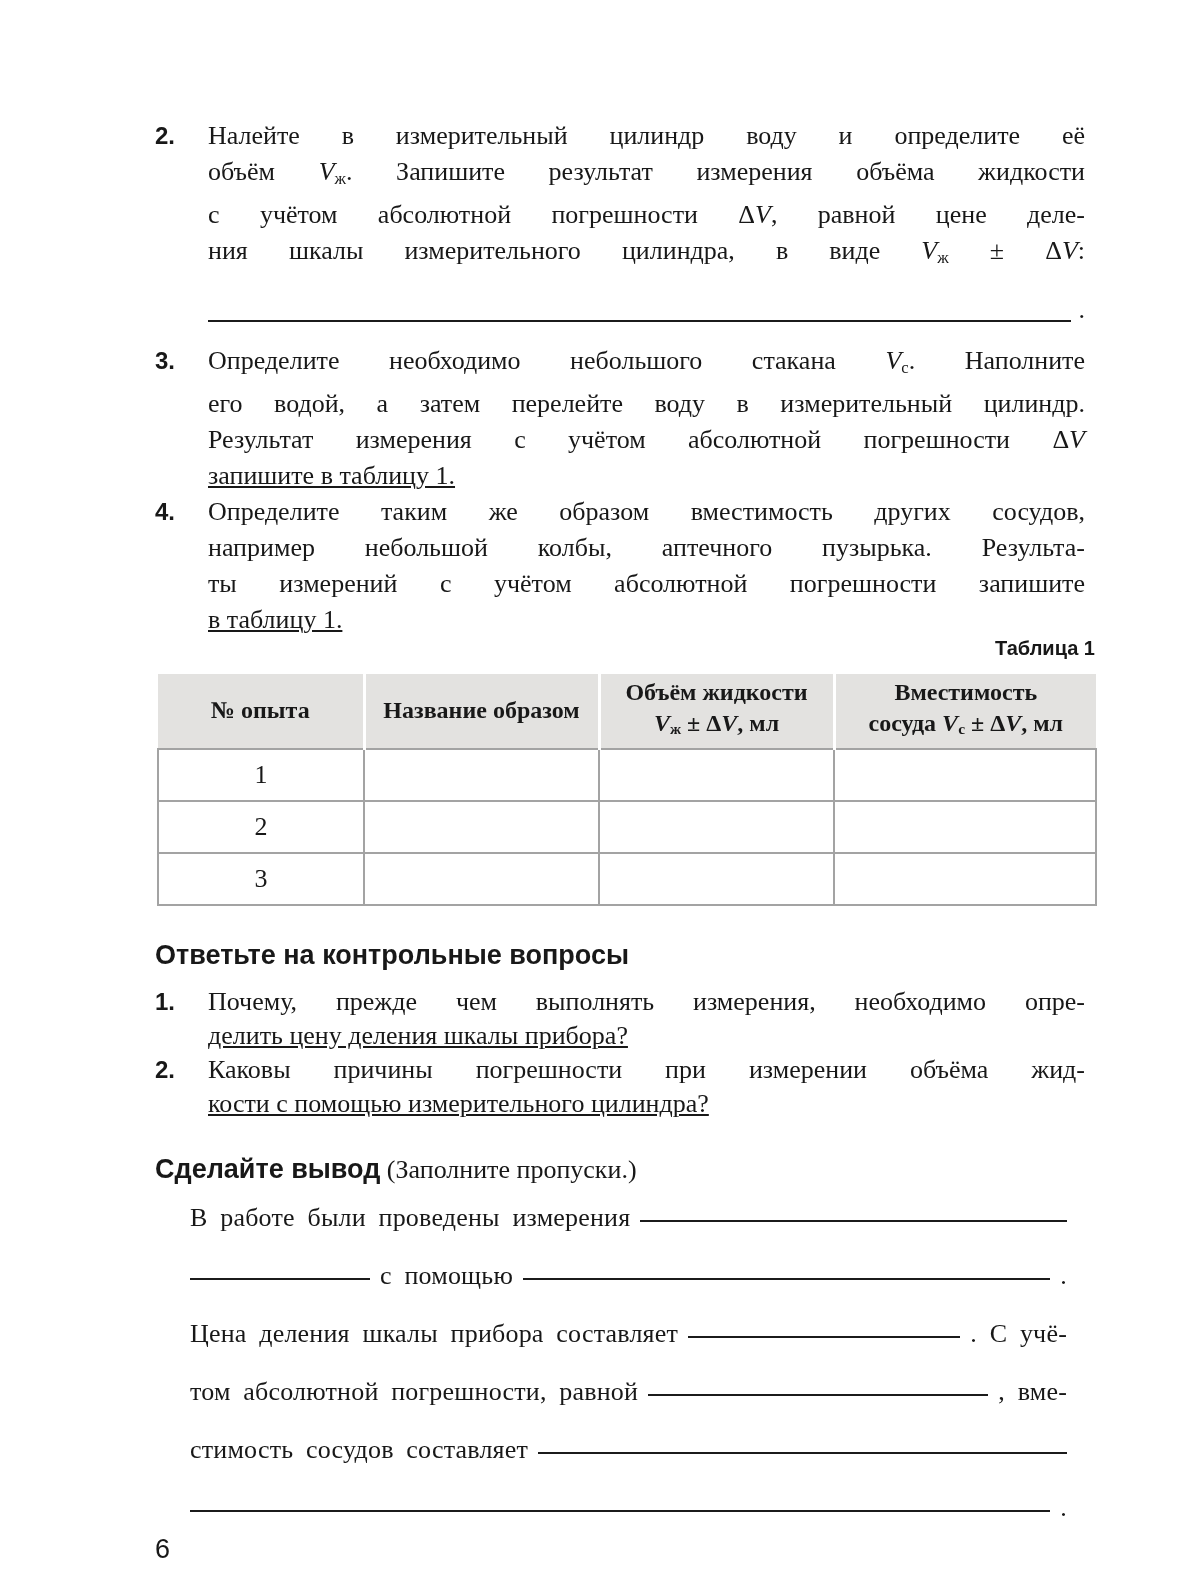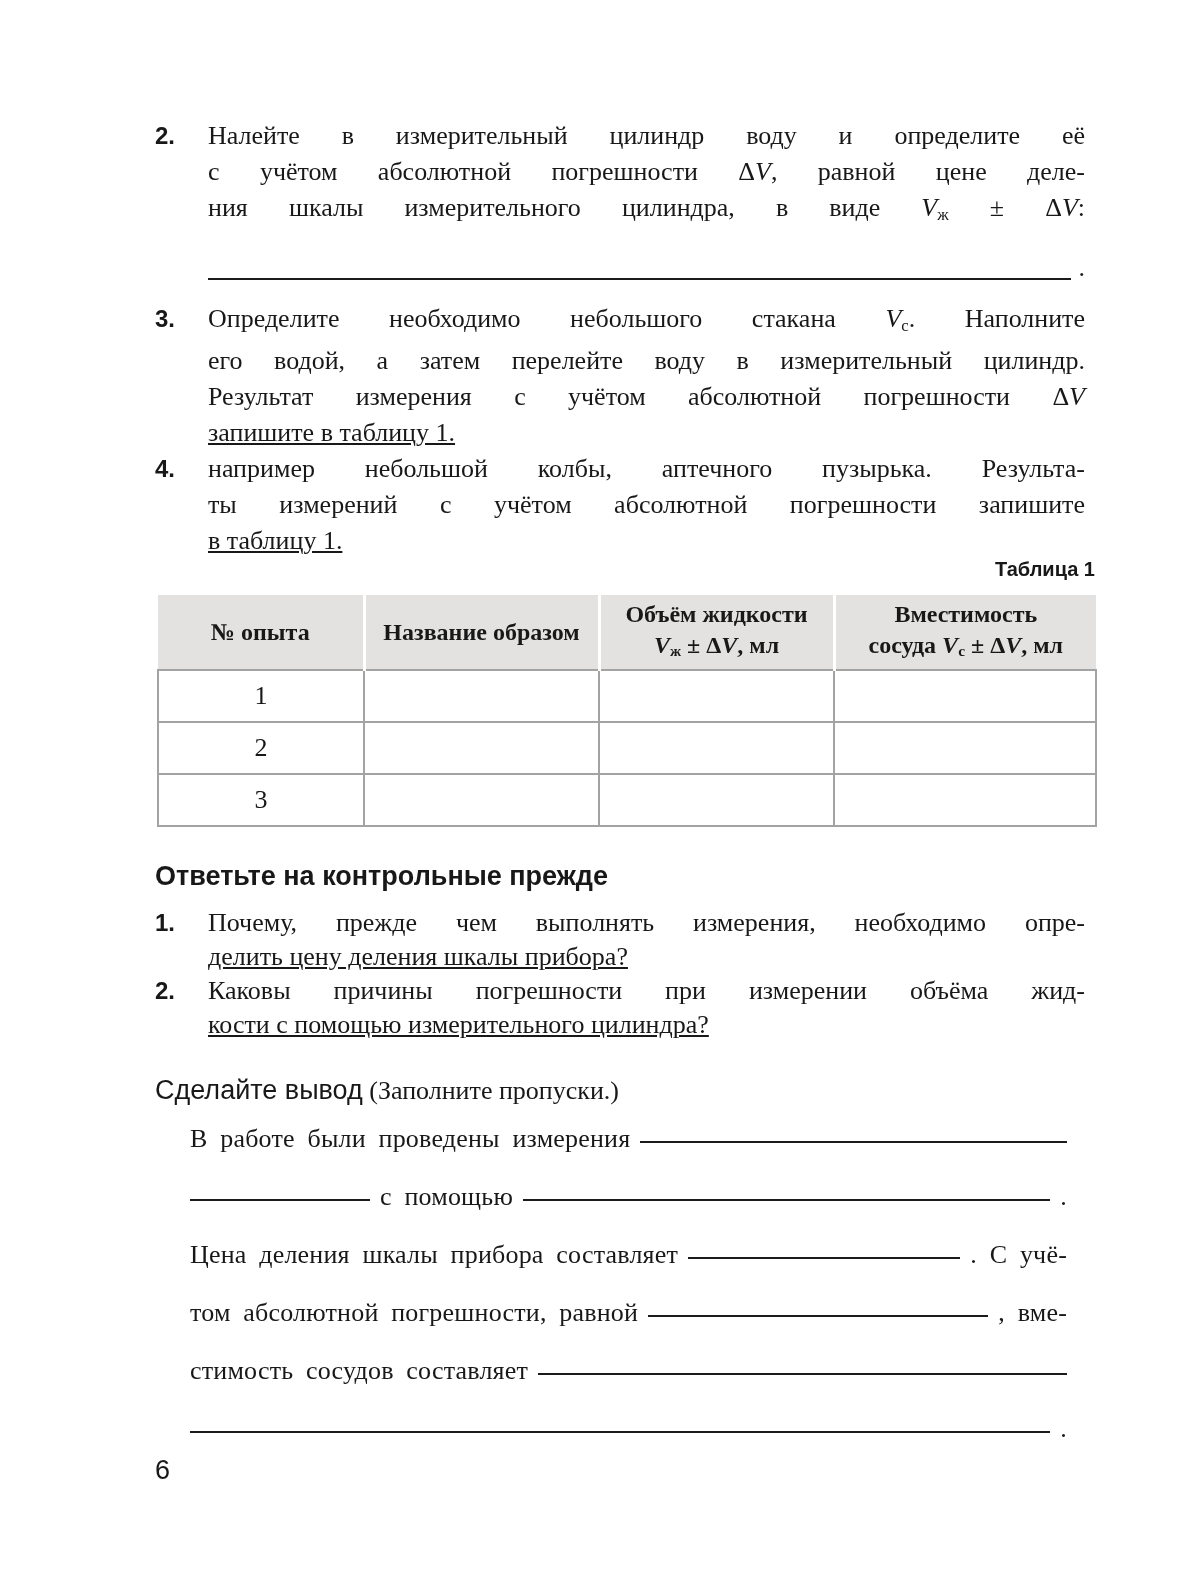--- a/index.html
+++ b/index.html
@@ -71,21 +71,21 @@
   
   .sec-heading {
     margin:34px 0 0 0;
     font-family:"Liberation Sans", sans-serif;
     font-weight:bold; font-size:27px; line-height:30px;
   }
   .q-block { margin-top:15px; }
   .concl-head { margin-top:32px; font-size:26px; line-height:32px; }
   .concl-bold {
     font-family:"Liberation Sans", sans-serif;
-    font-weight:normal; font-size:27px;
+    font-weight:bold; font-size:27px;
   }
 
   
   .c-row {
     display:flex; align-items:flex-start; gap:10px;
     margin:22px 0 0 35px; width:877px; height:36px;
   }
   .c-row.first { margin-top:14px; }
   .c-text { font-size:26px; line-height:36px; white-space:nowrap;
             word-spacing:6px; letter-spacing:0.2px; }
@@ -104,20 +104,21 @@
 </head>
 <body>
 
 <div class="page">
   <div class="content">
 
     <div class="step">
       <div class="step-num">2.</div>
       <div class="step-body">
         <div class="line"><span>Налейте в измерительный цилиндр воду и определите её</span></div>
+        <div class="line"><span>объём </span><span class="seg-i">V</span><span class="seg-sub">ж</span><span>. Запишите результат измерения объёма жидкости</span></div>
         <div class="line"><span>с учётом абсолютной погрешности Δ</span><span class="seg-i">V</span><span>, равной цене деле-</span></div>
         <div class="line"><span>ния шкалы измерительного цилиндра, в виде </span><span class="seg-i">V</span><span class="seg-sub">ж</span><span> ± Δ</span><span class="seg-i">V</span><span>:</span></div>
         <div class="fill-row" style="margin-top:18px;">
           <div class="blank"></div>
           <span class="tail">.</span>
         </div>
       </div>
     </div>
 
     <div class="step" style="margin-top:16px;">
@@ -126,20 +127,21 @@
         <div class="line"><span>Определите необходимо небольшого стакана </span><span class="seg-i">V</span><span class="seg-sub">с</span><span>. Наполните</span></div>
         <div class="line"><span>его водой, а затем перелейте воду в измерительный цилиндр.</span></div>
         <div class="line"><span>Результат измерения с учётом абсолютной погрешности Δ</span><span class="seg-i">V</span></div>
         <div class="line last"><span>запишите в таблицу 1.</span></div>
       </div>
     </div>
 
     <div class="step">
       <div class="step-num">4.</div>
       <div class="step-body">
+        <div class="line"><span>Определите таким же образом вместимость других сосудов,</span></div>
         <div class="line"><span>например небольшой колбы, аптечного пузырька. Результа-</span></div>
         <div class="line"><span>ты измерений с учётом абсолютной погрешности запишите</span></div>
         <div class="line last"><span>в таблицу 1.</span></div>
       </div>
     </div>
 
     <div class="tbl-caption">Таблица 1</div>
 
     <table class="lab-table">
       <colgroup>
@@ -181,21 +183,21 @@
         </tr>
         <tr>
           <td>3</td>
           <td></td>
           <td></td>
           <td></td>
         </tr>
       </tbody>
     </table>
 
-    <div class="sec-heading">Ответьте на контрольные прежде</div>
+    <div class="sec-heading">Ответьте на контрольные вопросы</div>
 
     <div class="step q q-block">
       <div class="step-num">1.</div>
       <div class="step-body">
         <div class="line"><span>Почему, прежде чем выполнять измерения, необходимо опре-</span></div>
         <div class="line last"><span>делить цену деления шкалы прибора?</span></div>
       </div>
     </div>
 
     <div class="step q">

